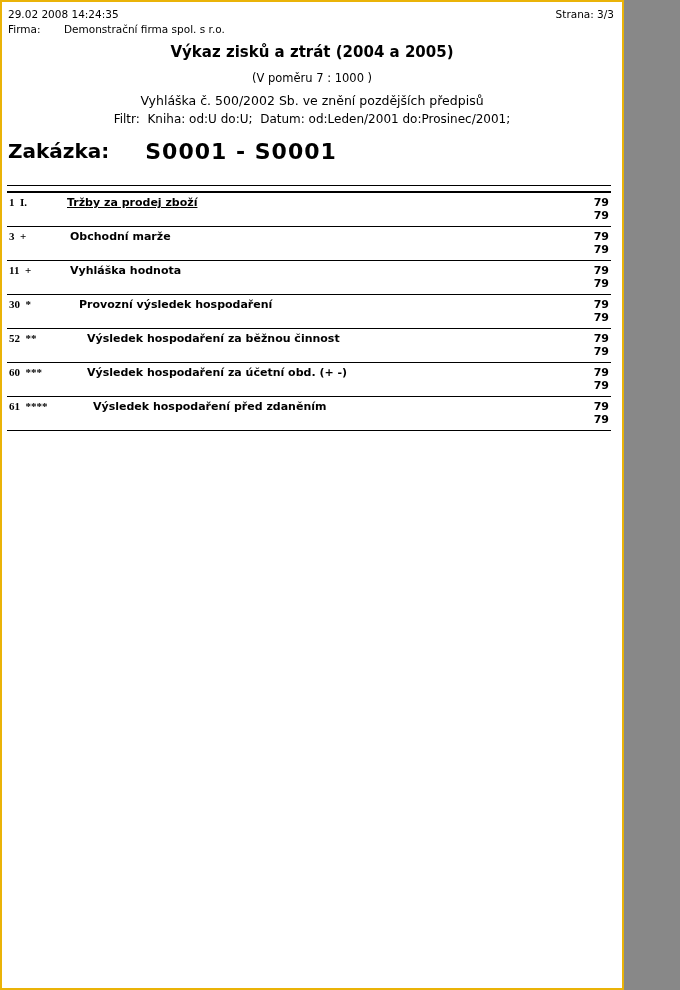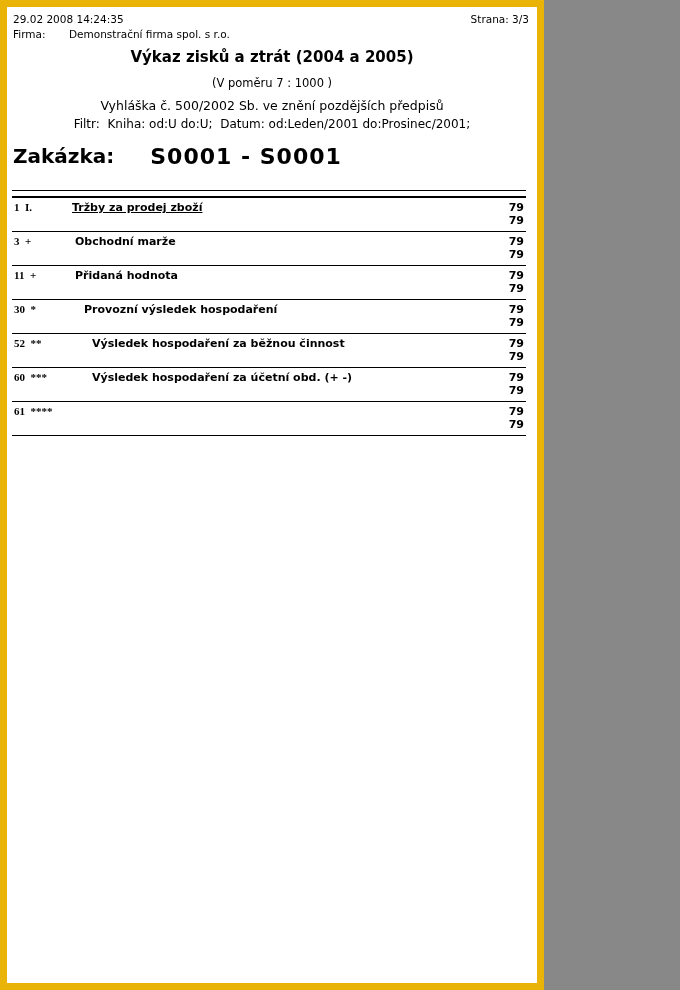--- a/index.html
+++ b/index.html
@@ -1,21 +1,21 @@
 <!DOCTYPE html>
 <html><head>
 <meta charset="utf-8">
 <style>
   html,body{margin:0;padding:0;background:#888;}
   .page{
     position:relative;
-    width:544px;height:990px;
+    width:624px;height:990px;
     box-sizing:border-box;
     background:#ffffff;
-    border:7px solid #eab308;
+    border:2px solid #eab308;
     font-family:"DejaVu Sans","Liberation Sans",sans-serif;
     color:#000000;
     overflow:hidden;
   }
   .hdr-row{
     display:flex;justify-content:space-between;
     padding:6px 8px 0 6px;
     font-size:10.5px;line-height:13px;
   }
   .firm-row{
@@ -113,21 +113,21 @@
       <span class="rval">79</span>
     </div>
     <div class="l2">
       <span class="rval">79</span>
     </div>
   </div>
 
   <div class="row">
     <div class="l1">
       <span class="rid">11  +</span>
-      <span class="rlabel" style="left: 63px;">Přidaná hodnota</span>
+      <span class="rlabel" style="left: 63px;">Vyhláška hodnota</span>
       <span class="rval">79</span>
     </div>
     <div class="l2">
       <span class="rval">79</span>
     </div>
   </div>
 
   <div class="row">
     <div class="l1">
       <span class="rid">30  *</span>
@@ -157,20 +157,21 @@
       <span class="rval">79</span>
     </div>
     <div class="l2">
       <span class="rval">79</span>
     </div>
   </div>
 
   <div class="row">
     <div class="l1">
       <span class="rid">61  ****</span>
+      <span class="rlabel" style="left: 86px;">Výsledek hospodaření před zdaněním</span>
       <span class="rval">79</span>
     </div>
     <div class="l2">
       <span class="rval">79</span>
     </div>
   </div>
 </div>
   </div>
 
 </div>

